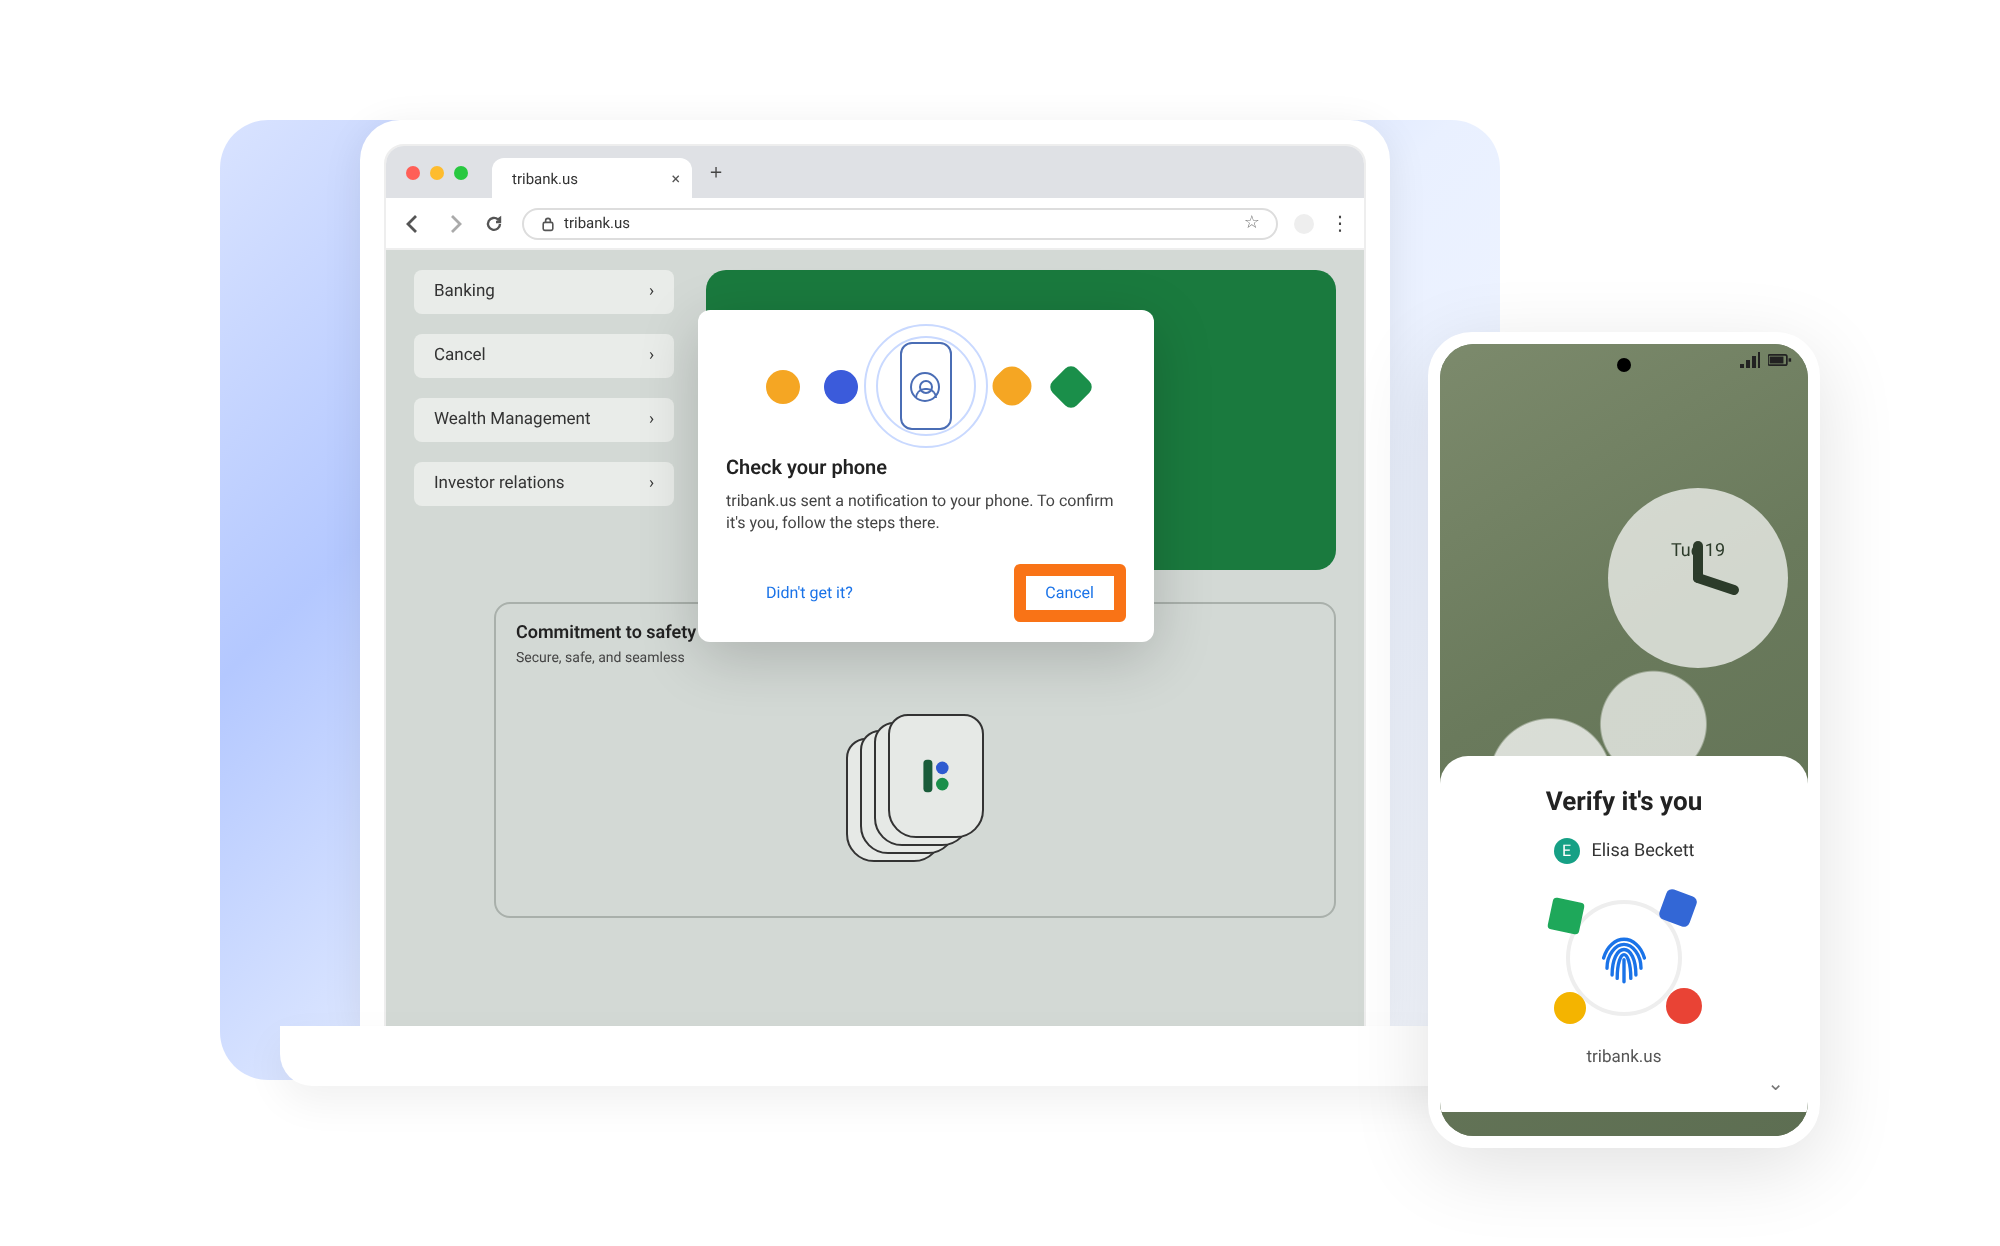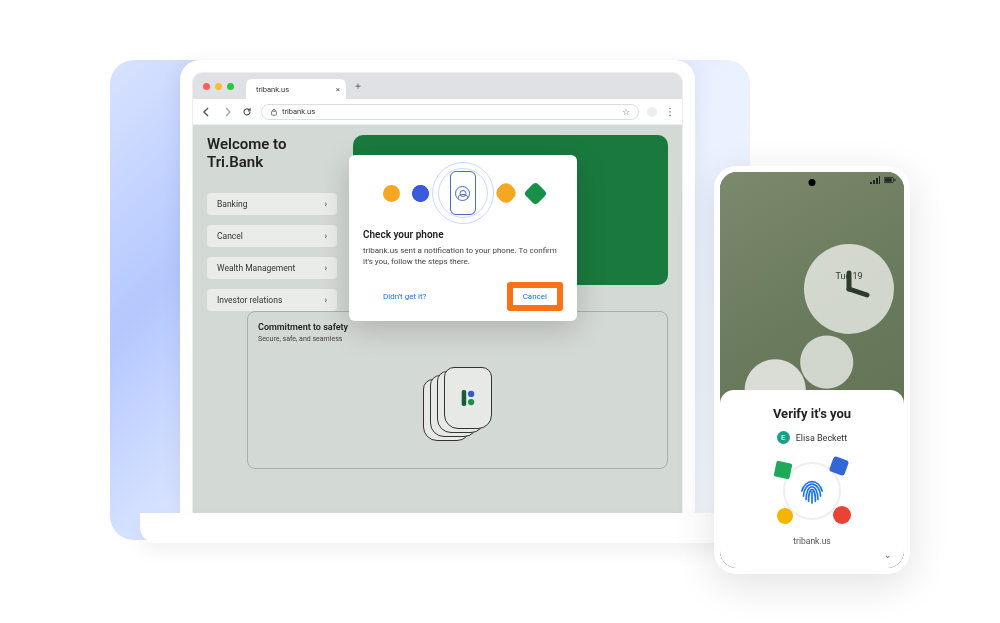--- a/index.html
+++ b/index.html
@@ -173,20 +173,21 @@
   .hero-btn {
     background:#eef4ef;
     border-radius:14px;
     padding:5px 22px;
     font-size:8.5px;
     color:#222;
   }
 
   .cards-row {
     display:flex;
+    margin-top:16px;
     padding-left:40px;
   }
   .info-card {
     flex:1;
     border:1px solid #a9b0ab;
     border-radius:8px;
     padding:10px 10px 6px 10px;
     height:158px;
     display:flex;
     flex-direction:column;
@@ -294,21 +295,21 @@
     flex-direction:column;
     align-items:center;
     justify-content:center;
     z-index:2;
   }
   .clock-widget .date { font-size:9px; color:#2c3b2a; margin-top:-26px;}
   .clock-widget svg { position:absolute; }
 
   .verify-sheet {
     position:absolute;
-    left:0; right:0; bottom:0;
+    left:0; right:0; bottom:12px;
     background:#fff;
     border-radius:14px 14px 0 0;
     padding: 16px 14px 22px 14px;
     display:flex;
     flex-direction:column;
     align-items:center;
     z-index:3;
   }
   .verify-sheet h3 { font-size:13px; color:#222; margin-bottom:10px;}
   .user-row { display:flex; align-items:center; gap:6px; margin-bottom:12px;}
@@ -380,23 +381,20 @@
       </div>
       <div class="ext-dot"></div>
       <div class="kebab">⋮</div>
     </div>
 
     <div class="site">
 
 
       <div class="welcome-row">
         <div class="nav-col">
-          <div class="welcome-title">
-            <span>Welcome to</span><br><span>Tri.Bank</span>
-          </div>
           <div class="nav-item">
             <span>Banking</span>
             <span>›</span>
           </div>
           <div class="nav-item">
             <span>Cancel</span>
             <span>›</span>
           </div>
           <div class="nav-item">
             <span>Wealth Management</span>

